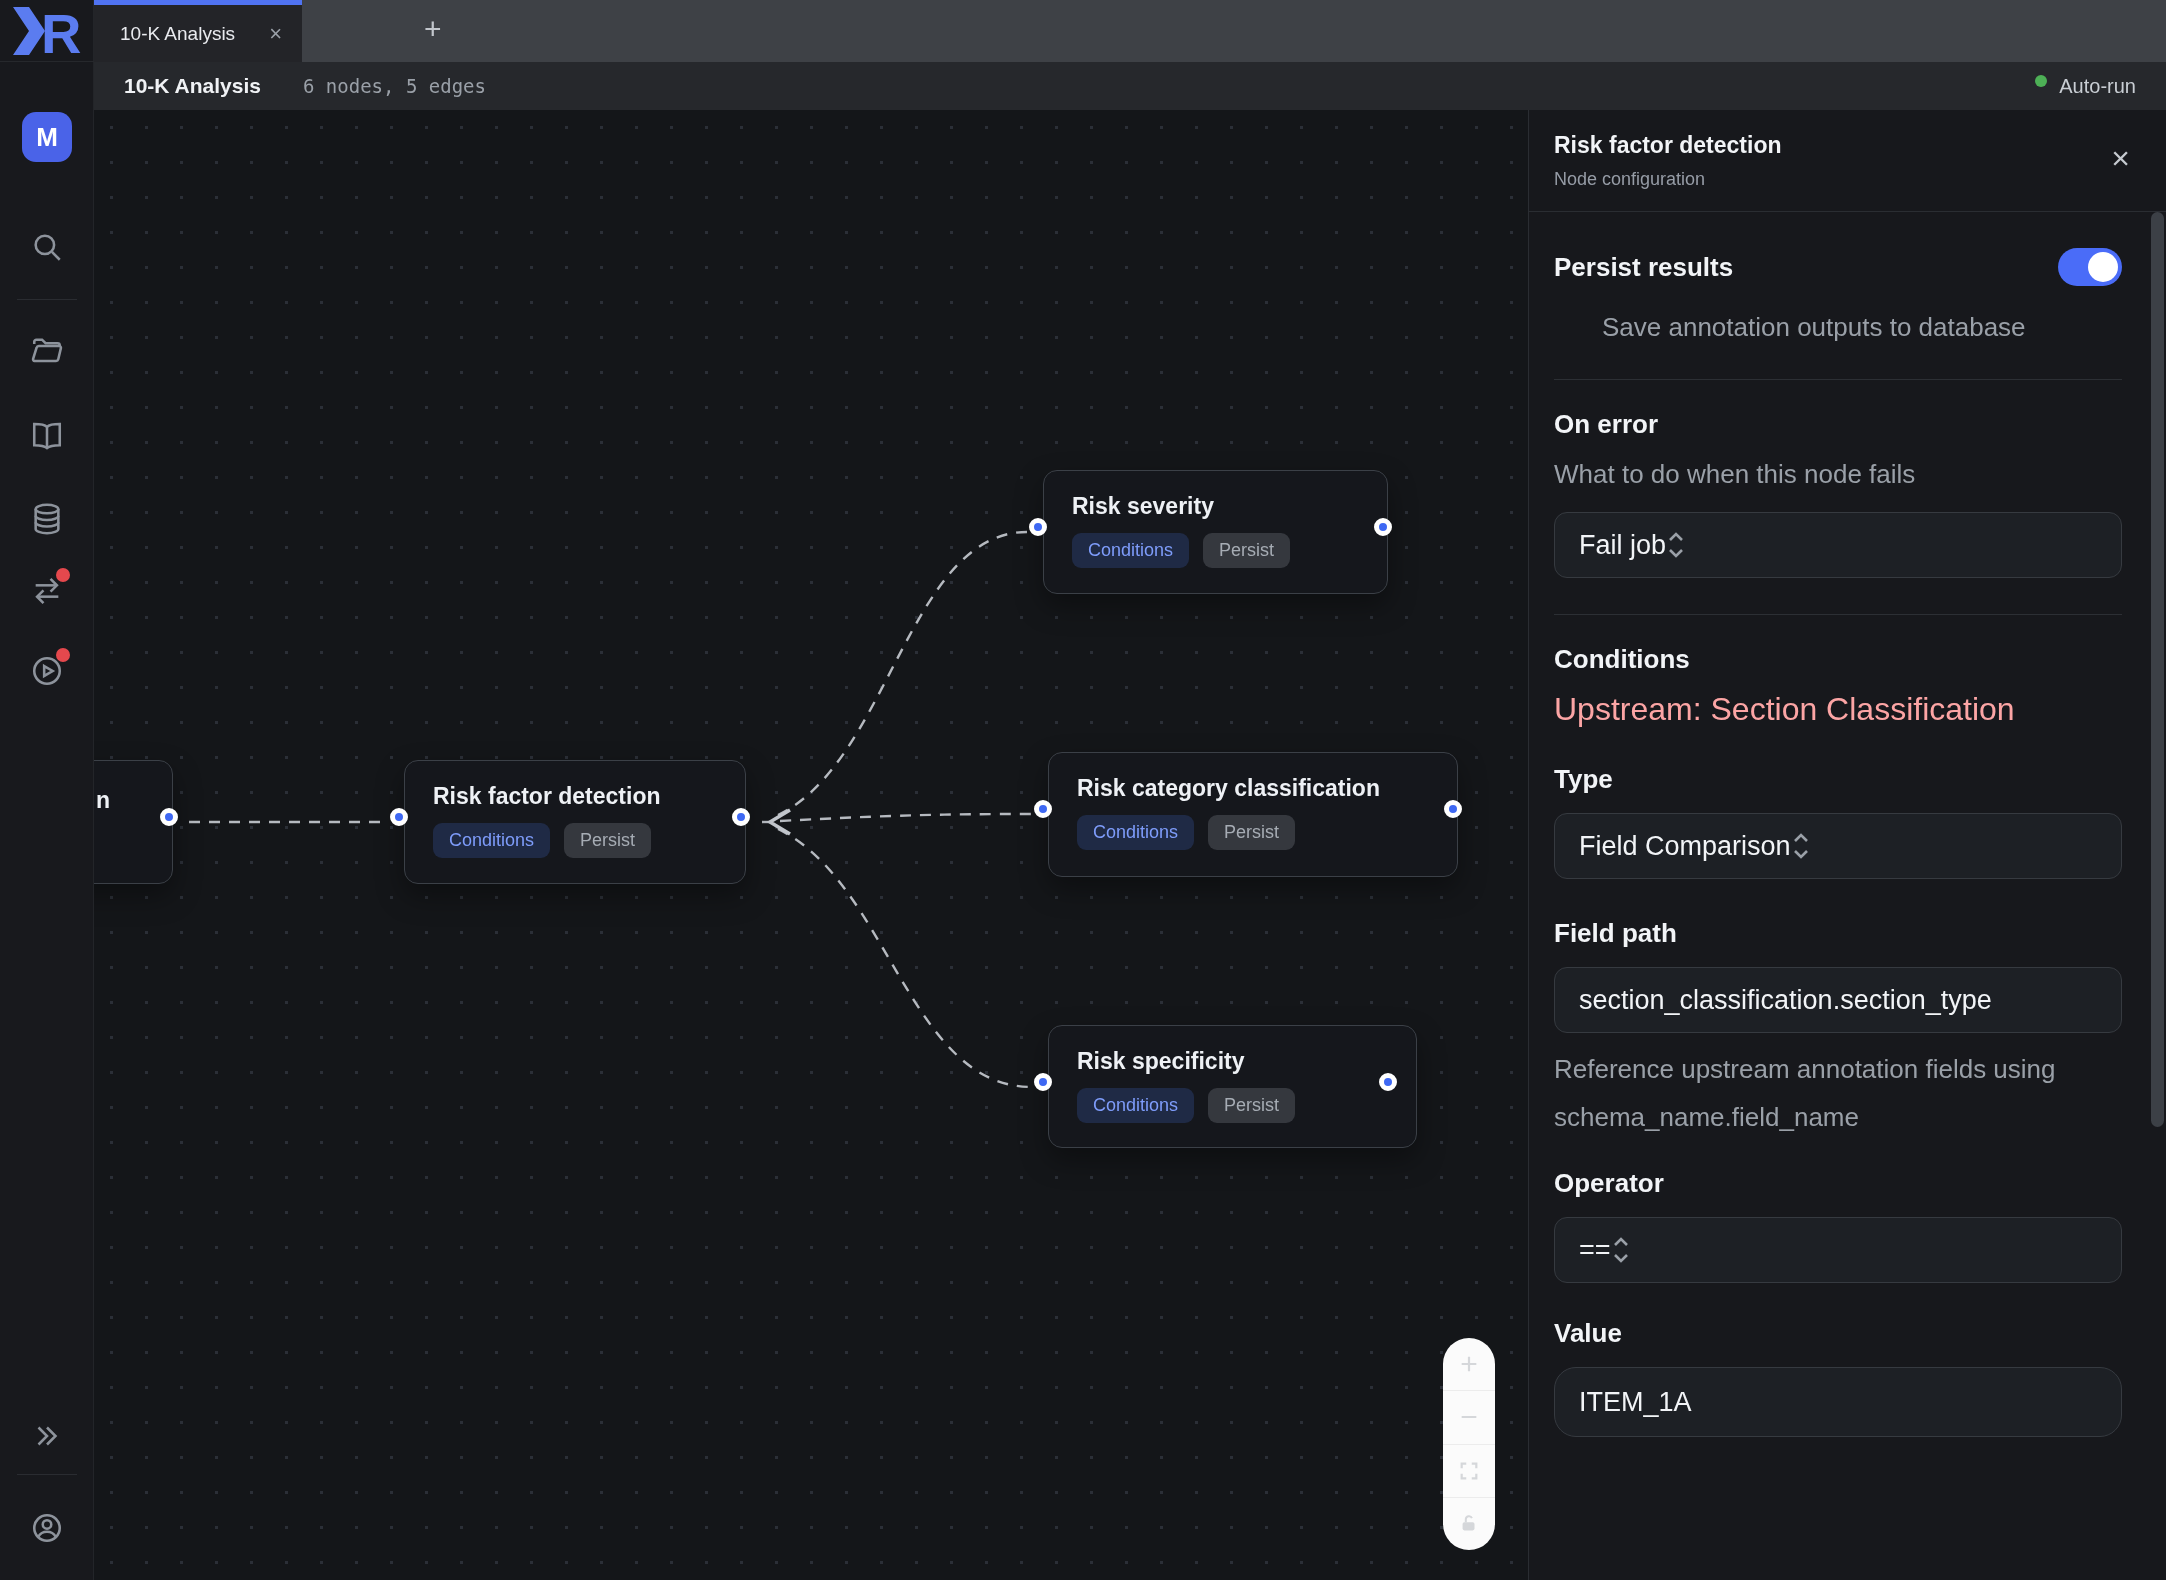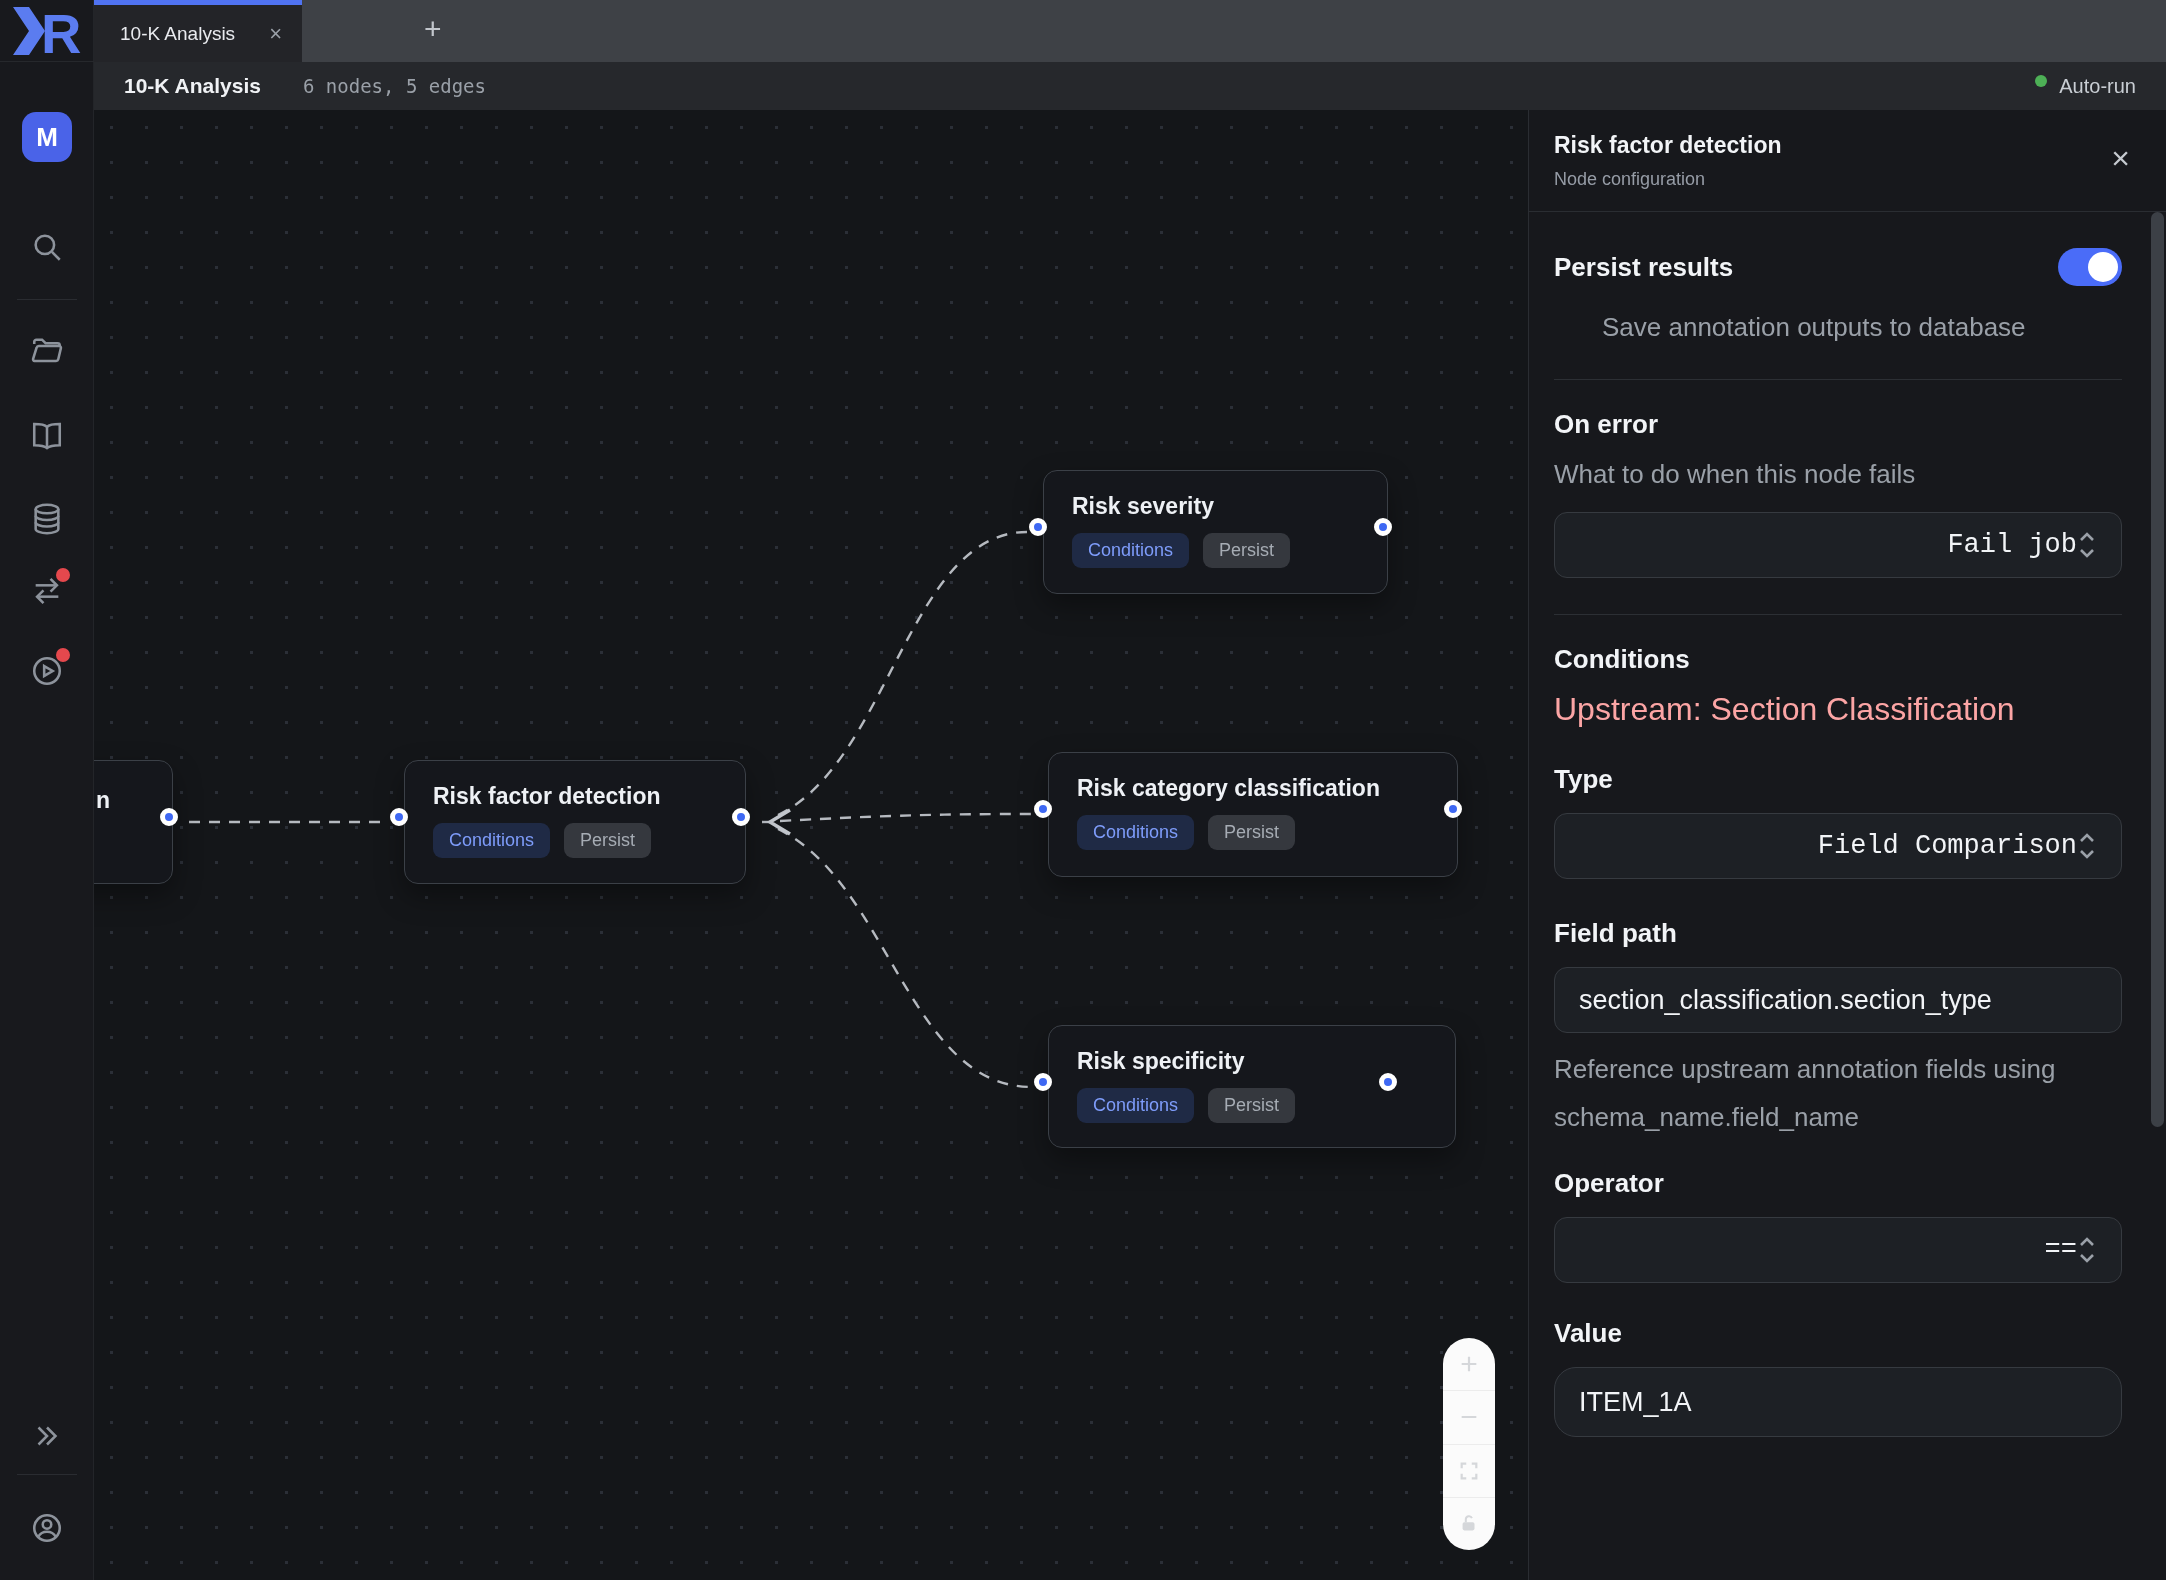--- a/index.html
+++ b/index.html
@@ -86,21 +86,21 @@
   .hr { height:1px; background:#2c2f34; border:0; }
   .hr1 { margin-top:28px; }
   .hr2 { margin-top:36px; }
   .h-sec { margin-top:26px; height:36px; line-height:36px; }
   .sub-line { margin-top:14px; height:36px; line-height:36px; }
   .upstream { color:#fca5a5; font-size:32px; margin-top:16px; height:32px; line-height:32px; }
   .field-label { margin-top:36px; height:36px; line-height:36px; }
   .select, .tinput { margin-top:16px; height:66px; background:#1d2025;
     border:1.5px solid #363a40; border-radius:13px; display:flex; align-items:center;
     padding:0 24px; color:#f2f4f7; font-size:27px; }
-  .select { justify-content:flex-end;font-family:Liberation Mono, monospace; }
+  .select { justify-content:flex-start; }
   .select .chev { width:20px; height:30px; color:#9aa0a8; }
   .mt20 { margin-top:20px; }
   .help { margin-top:12px; max-width:585px; }
   .scroll-thumb { position:absolute; right:2px; top:102px; width:13px; height:915px;
     border-radius:7px; background:#3c4046; }
   .arrowhead { stroke:#c2c6cc; stroke-width:3.5; fill:none; }
 </style>
 </head>
 <body>
 
@@ -249,21 +249,21 @@
   </div>
 
   <div class="node" style="left:954px; top:642px; width:410px; height:125px;">
     <div class="node-title">Risk category classification</div>
     <div class="badges">
       <span class="badge cond">Conditions</span>
       <span class="badge pers">Persist</span>
     </div>
   </div>
 
-  <div class="node" style="left:954px; top:915px; width:408px; height:123px;">
+  <div class="node" style="left:954px; top:915px; width:369px; height:123px;">
     <div class="node-title">Risk specificity</div>
     <div class="badges">
       <span class="badge cond">Conditions</span>
       <span class="badge pers">Persist</span>
     </div>
   </div>
 
   <div class="port" style="left:66px;  top:698px;"></div>
   <div class="port" style="left:296px; top:698px;"></div>
   <div class="port" style="left:638px; top:698px;"></div>

